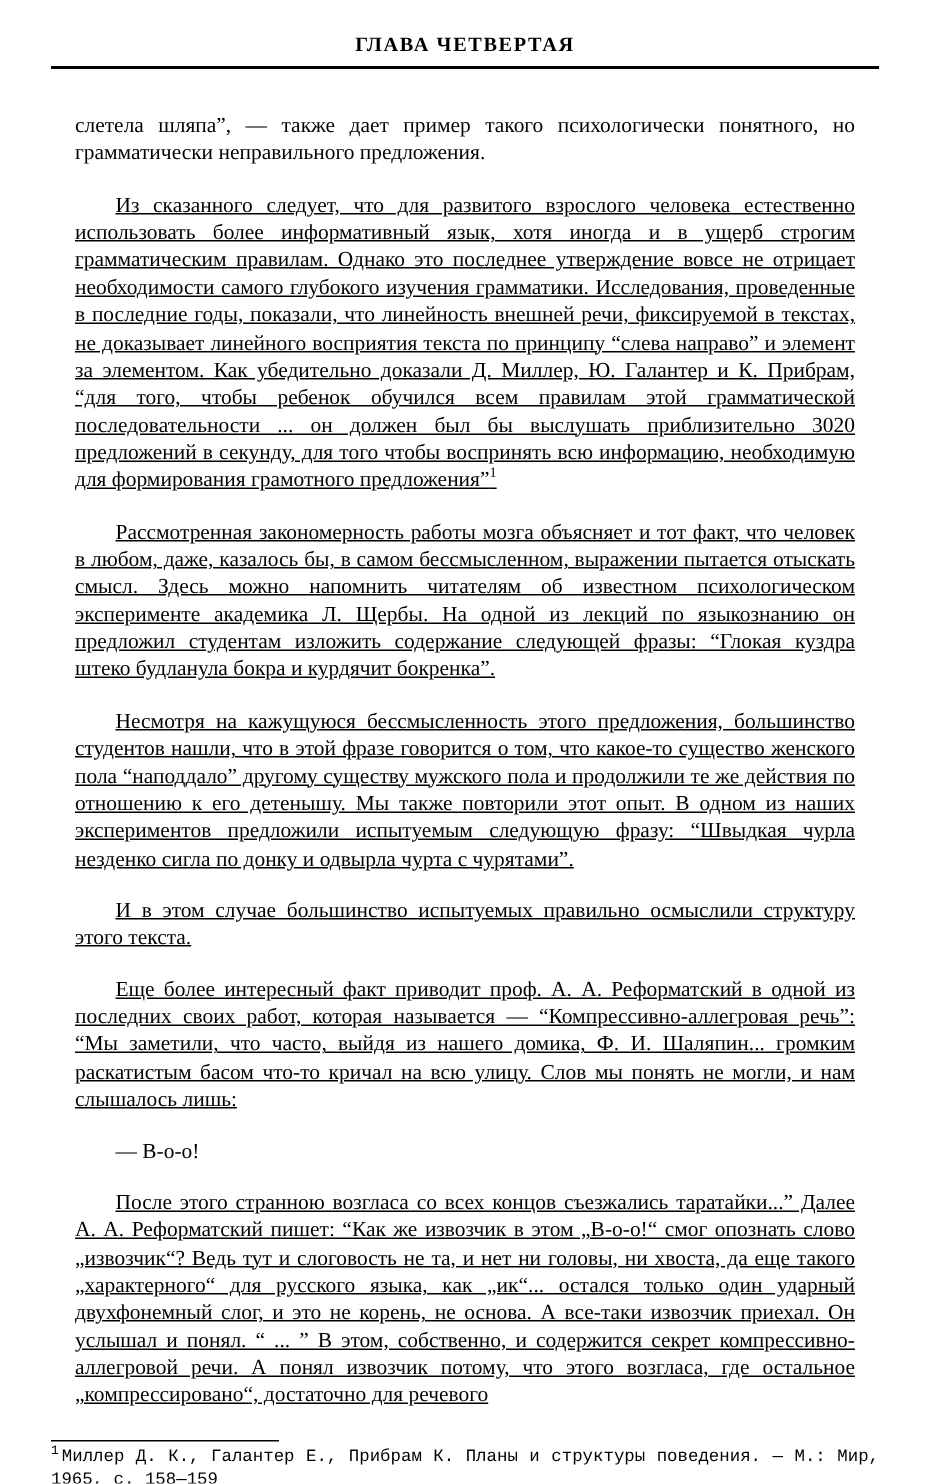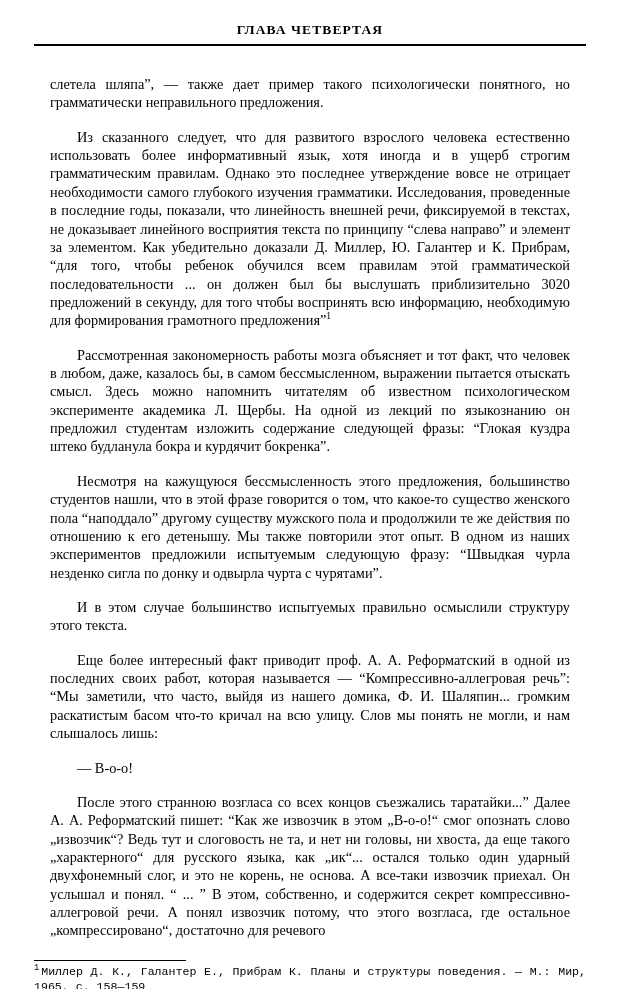--- a/index.html
+++ b/index.html
@@ -44,20 +44,21 @@
     text-align: justify;
     text-justify: inter-word;
     hyphens: none;
   }
   .body-text p {
     margin: 16px;
     text-indent: 0;
   }
   .body-text p.ind {
     text-indent: 27px;
+    text-decoration: underline;
   }
   .body-text p.dash {
     text-indent: 27px;
   }
   sup.fnref {
     font-size: 9.5px;
     vertical-align: super;
     line-height: 0;
   }
   .footnote-zone {

